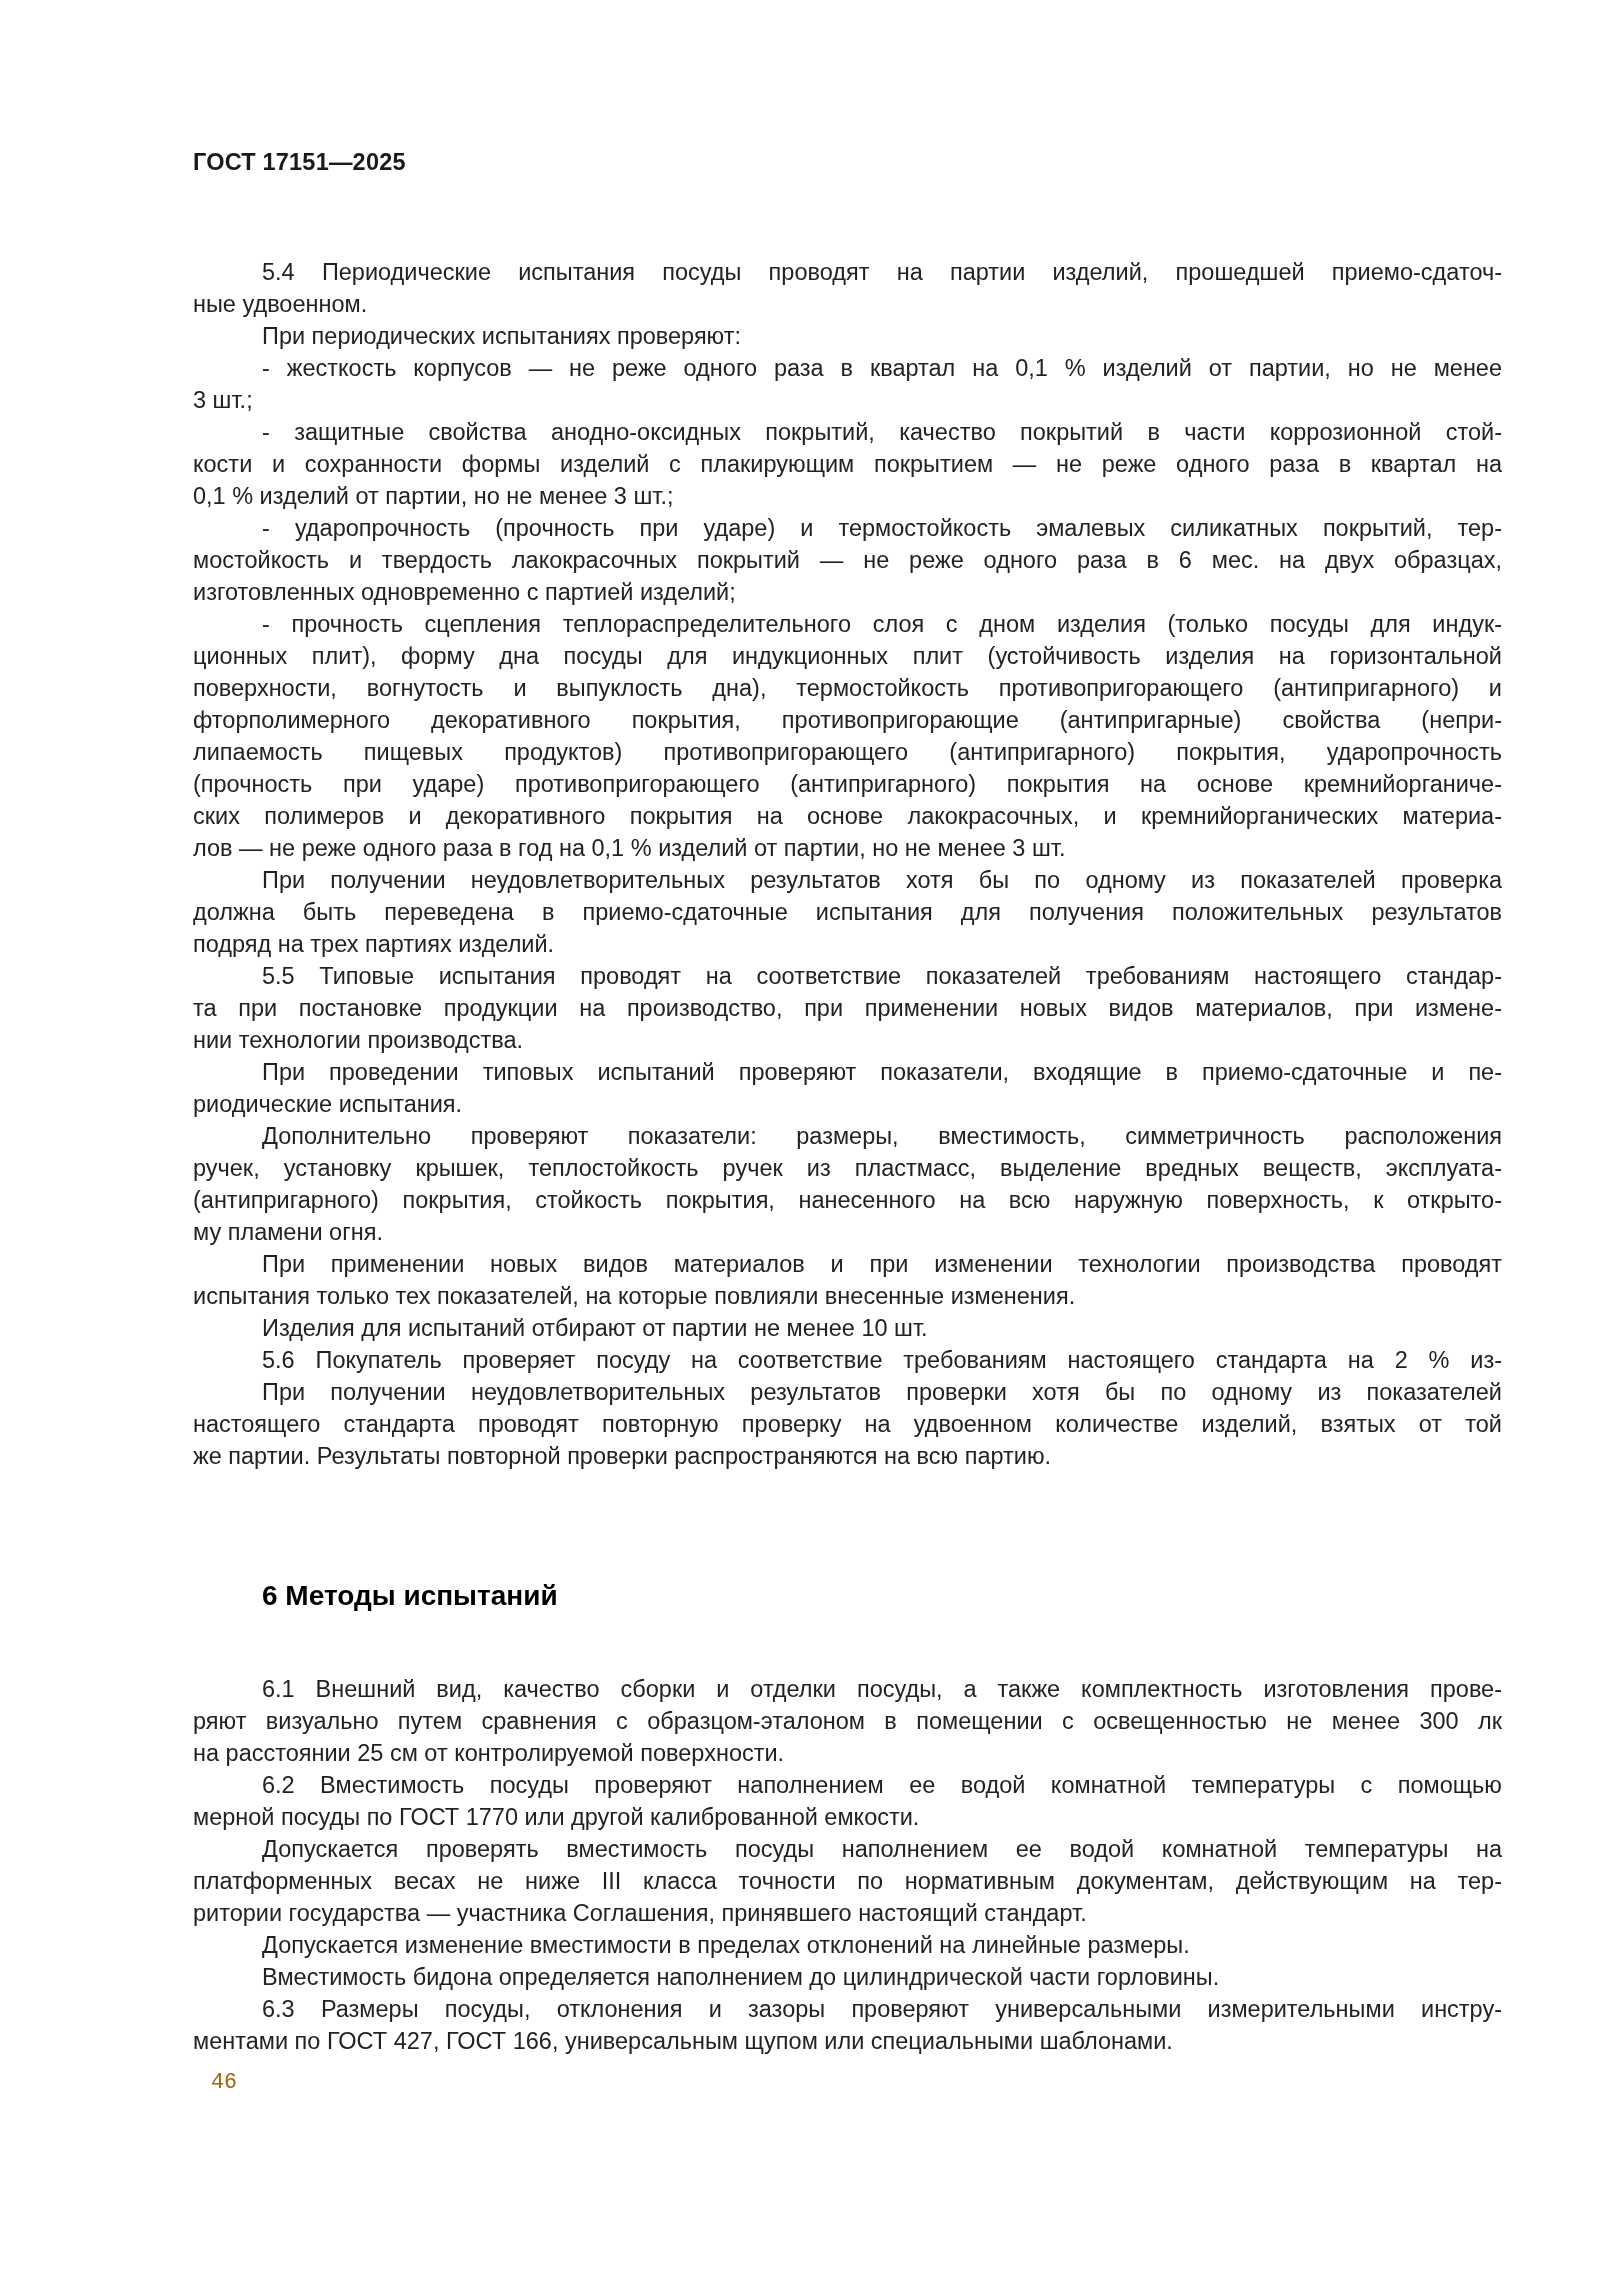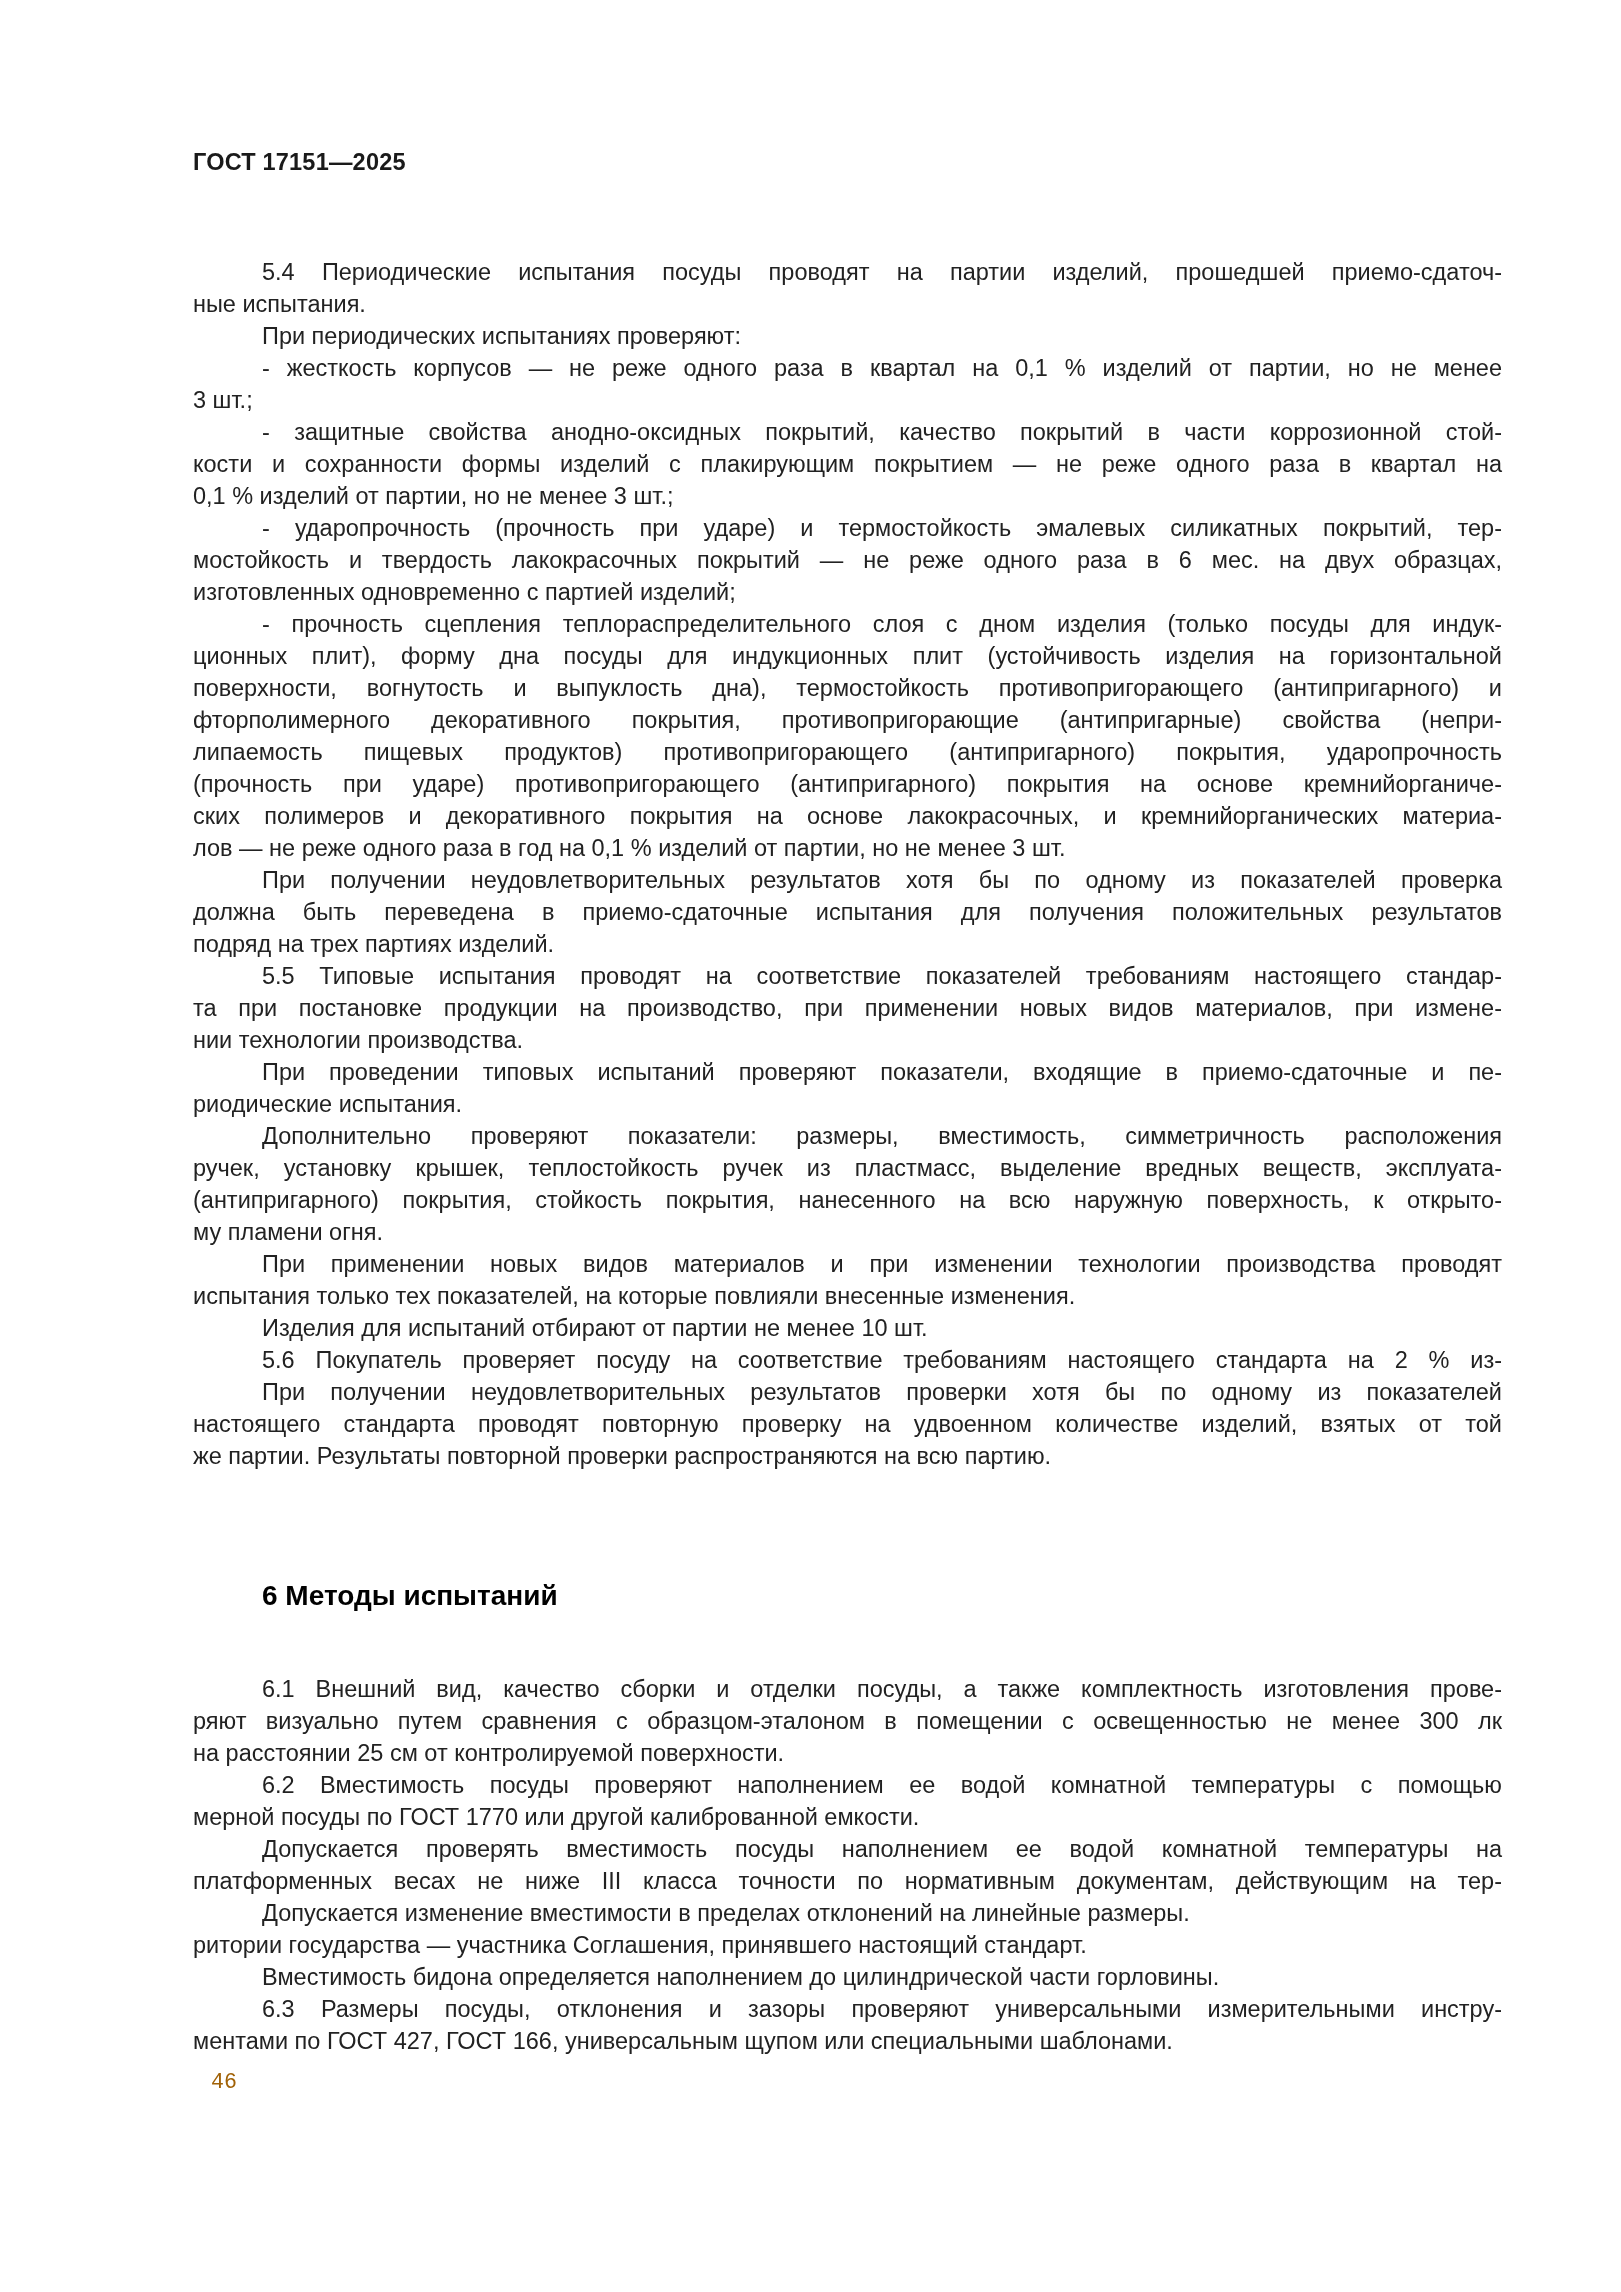--- a/index.html
+++ b/index.html
@@ -38,21 +38,21 @@
   </style>
 </head>
 <body>
 
 <div class="page">
 
   <div class="doc-header">ГОСТ 17151—2025</div>
 
   <div class="body-col">
     <span class="line indent">5.4 Периодические испытания посуды проводят на партии изделий, прошедшей приемо-сдаточ-</span>
-    <span class="line last">ные испытания.</span>
+    <span class="line last">ные удвоенном.</span>
     <span class="line indent last">При периодических испытаниях проверяют:</span>
     <span class="line indent">-  жесткость корпусов — не реже одного раза в квартал на 0,1 % изделий от партии, но не менее</span>
     <span class="line last">3 шт.;</span>
     <span class="line indent">-  защитные свойства анодно-оксидных покрытий, качество покрытий в части коррозионной стой-</span>
     <span class="line">кости и сохранности формы изделий с плакирующим покрытием — не реже одного раза в квартал на</span>
     <span class="line last">0,1 % изделий от партии, но не менее 3 шт.;</span>
     <span class="line indent">-  ударопрочность (прочность при ударе) и термостойкость эмалевых силикатных покрытий, тер-</span>
     <span class="line">мостойкость и твердость лакокрасочных покрытий — не реже одного раза в 6 мес. на двух образцах,</span>
     <span class="line last">изготовленных одновременно с партией изделий;</span>
     <span class="line indent">-  прочность сцепления теплораспределительного слоя с дном изделия (только посуды для индук-</span>
@@ -87,22 +87,22 @@
   <div class="section-heading">6 Методы испытаний</div>
 
   <div class="body-col2">
     <span class="line indent">6.1 Внешний вид, качество сборки и отделки посуды, а также комплектность изготовления прове-</span>
     <span class="line">ряют визуально путем сравнения с образцом-эталоном в помещении с освещенностью не менее 300 лк</span>
     <span class="line last">на расстоянии 25 см от контролируемой поверхности.</span>
     <span class="line indent">6.2 Вместимость посуды проверяют наполнением ее водой комнатной температуры с помощью</span>
     <span class="line last">мерной посуды по ГОСТ 1770 или другой калиброванной емкости.</span>
     <span class="line indent">Допускается проверять вместимость посуды наполнением ее водой комнатной температуры на</span>
     <span class="line">платформенных весах не ниже III класса точности по нормативным документам, действующим на тер-</span>
+    <span class="line last">ритории государства — участника Соглашения, принявшего настоящий стандарт.</span>
     <span class="line indent last">Допускается изменение вместимости в пределах отклонений на линейные размеры.</span>
-    <span class="line last">ритории государства — участника Соглашения, принявшего настоящий стандарт.</span>
     <span class="line indent last">Вместимость бидона определяется наполнением до цилиндрической части горловины.</span>
     <span class="line indent">6.3 Размеры посуды, отклонения и зазоры проверяют универсальными измерительными инстру-</span>
     <span class="line last">ментами по ГОСТ 427, ГОСТ 166, универсальным щупом или специальными шаблонами.</span>
   </div>
 
   <div class="page-number">46</div>
 </div>
 
 
 </body></html>

